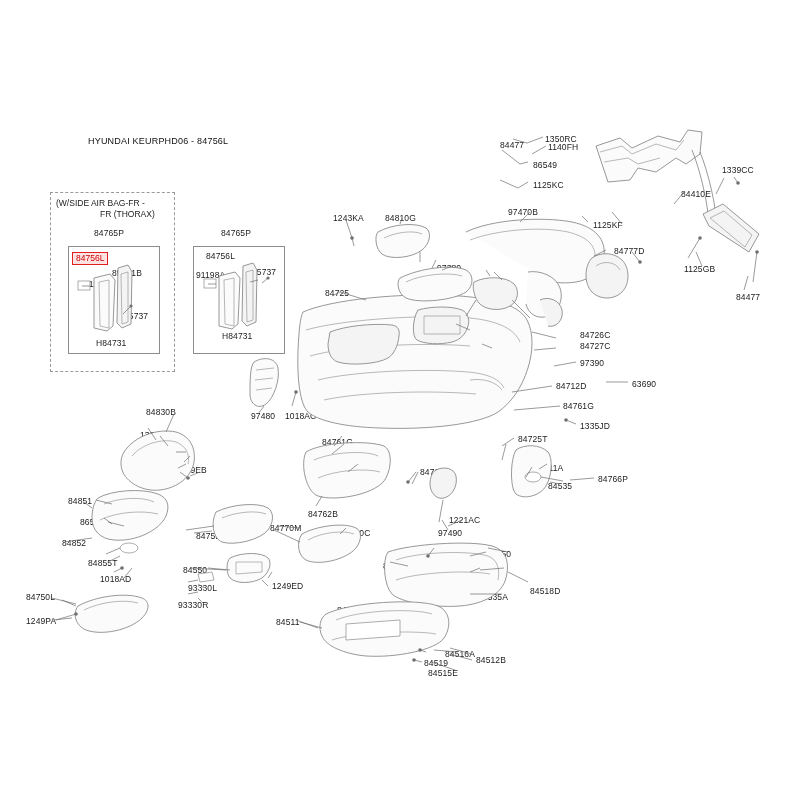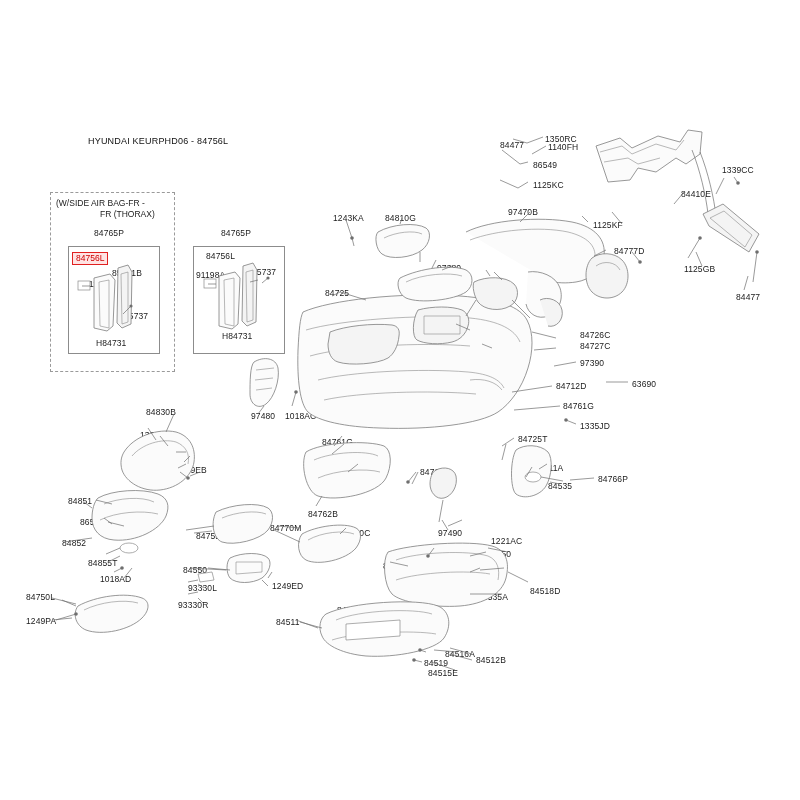--- a/index.html
+++ b/index.html
@@ -132,21 +132,21 @@
       <div class="lbl" style="left: 534px; top: 463px;">91811A</div>
       <div class="lbl" style="left: 598px; top: 474px;">84766P</div>
       <div class="lbl" style="left: 548px; top: 481px;">84535</div>
       <div class="lbl" style="left: 420px; top: 467px;">84766</div>
       <div class="lbl" style="left: 343px; top: 459px;">1249EA</div>
       <div class="lbl" style="left: 322px; top: 437px;">84761G</div>
       <div class="lbl" style="left: 308px; top: 509px;">84762B</div>
       <div class="lbl" style="left: 340px; top: 528px;">84790C</div>
       <div class="lbl" style="left: 270px; top: 523px;">84770M</div>
       <div class="lbl" style="left: 178px; top: 531px; margin-left: 18px;">84755A</div>
-      <div class="lbl" style="left: 491px; top: 515px; margin-top: 21px;">1221AC</div>
+      <div class="lbl" style="left: 449px; top: 515px;">1221AC</div>
       <div class="lbl" style="left: 438px; top: 528px;">97490</div>
       <div class="lbl" style="left: 146px; top: 407px;">84830B</div>
       <div class="lbl" style="left: 140px; top: 430px;">1336JA</div>
       <div class="lbl" style="left: 163px; top: 451px;">94510E</div>
       <div class="lbl" style="left: 176px; top: 465px;">1249EB</div>
       <div class="lbl" style="left: 68px; top: 496px;">84851</div>
       <div class="lbl" style="left: 80px; top: 517px;">86593A</div>
       <div class="lbl" style="left: 30px; top: 538px; padding-left: 32px;">84852</div>
       <div class="lbl" style="left: 88px; top: 558px;">84855T</div>
       <div class="lbl" style="left: 100px; top: 574px;">1018AD</div>

